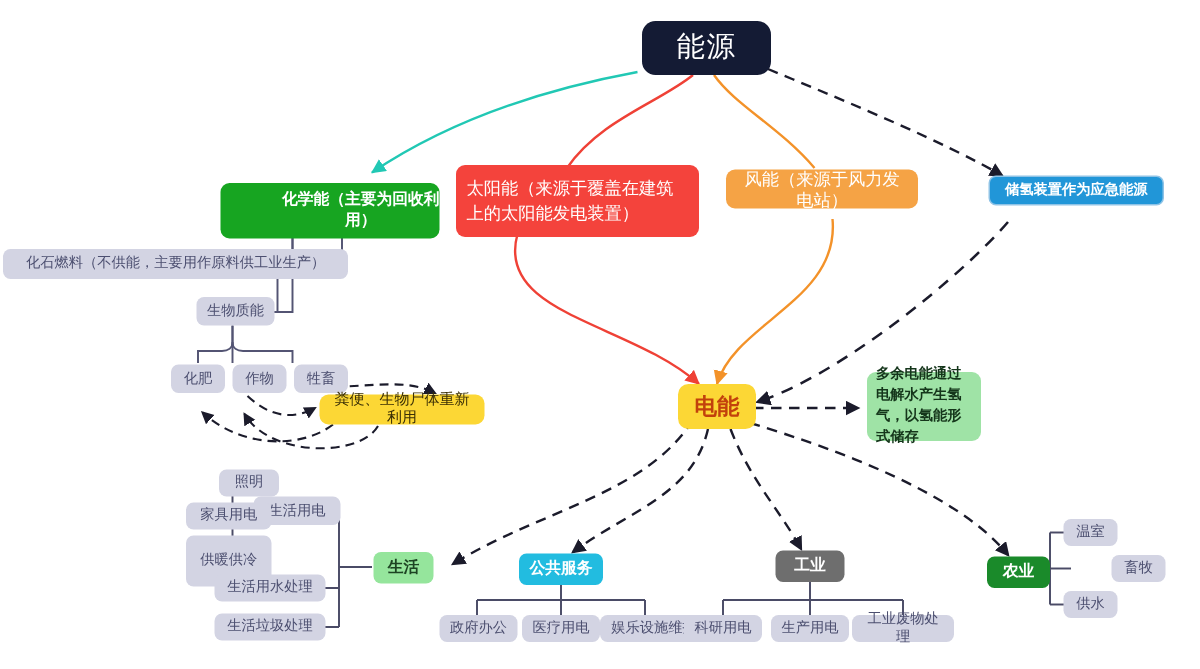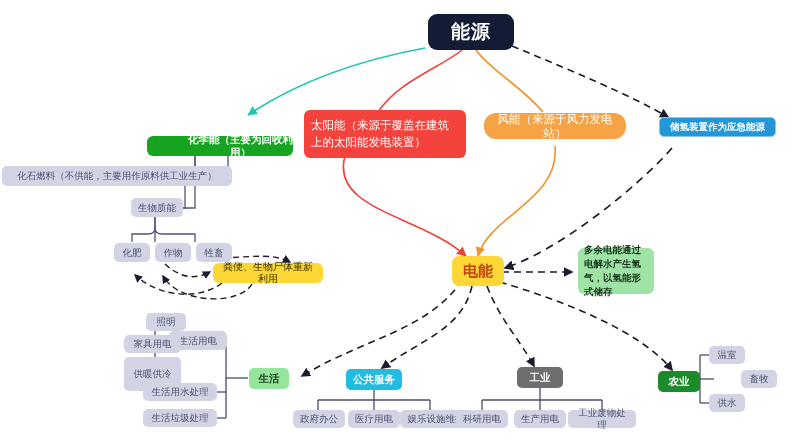--- a/index.html
+++ b/index.html
@@ -9,21 +9,21 @@
   }
   #stage{position:absolute;left:0;top:0;width:800px;height:446px;}
   svg#edges{position:absolute;left:0;top:0;width:800px;height:446px;pointer-events:none;}
   .node{
     position:absolute;box-sizing:border-box;
     display:flex;align-items:center;justify-content:center;
     text-align:center;line-height:1.25;
     border-radius:6px;white-space:pre-wrap;
   }
   .n-root{
-    background:#141b34;color:#ffffff;font-size:19px;font-weight:700;
+    background:#141b34;color:#ffffff;font-size:19px;font-weight:400;
     border-radius:9px;letter-spacing:1px;
   }
   .n-green{background:#17a521;color:#ffffff;font-size:10.5px;font-weight:700;}
   .n-red{background:#f4433c;color:#ffffff;font-size:11.5px;font-weight:400;
          justify-content:flex-start;text-align:left;padding:4px 7px;line-height:1.45;}
   .n-orange{background:#f5a345;color:#ffffff;font-size:11.5px;padding:3px 8px;}
   .n-blue{background:#2196d8;color:#ffffff;font-size:9.5px;font-weight:700;
           border:1px solid #8fc3e6;border-radius:5px;}
   .n-elec{background:#fcd735;color:#c2410c;font-size:15px;font-weight:700;border-radius:7px;}
   .n-greenlight{background:#9fe3a6;color:#15361b;font-size:9.5px;font-weight:700;
@@ -125,25 +125,25 @@
 
     <path d="M688,381 L700,381" fill="none" stroke="#4a4b66" stroke-width="1.3"></path>
     <path d="M700,355 L700,403" fill="none" stroke="#4a4b66" stroke-width="1.3"></path>
     <path d="M700,355 L714,355" fill="none" stroke="#4a4b66" stroke-width="1.3"></path>
     <path d="M700,379 L714,379" fill="none" stroke="#4a4b66" stroke-width="1.3"></path>
     <path d="M700,403 L714,403" fill="none" stroke="#4a4b66" stroke-width="1.3"></path>
   </svg>
 
   <div class="node n-root" style="left:428px;top:14px;width:86px;height:36px;">能源</div>
 
-  <div class="node n-green" style="left:147px;top:136px;width:146px;height:20px;padding-left:41px;">化学能（主要为回收利用）</div>
+  <div class="node n-green" style="left:147px;top:122px;width:146px;height:37px;padding-left:41px;">化学能（主要为回收利用）</div>
 
   <div class="node n-red" style="left:304px;top:110px;width:162px;height:48px;">太阳能（来源于覆盖在建筑上的太阳能发电装置）</div>
 
-  <div class="node n-orange" style="left:484px;top:113px;width:142px;height:26px;border-radius:12px;">风能（来源于风力发电站）</div>
+  <div class="node n-orange" style="left:484px;top:113px;width:128px;height:26px;">风能（来源于风力发电站）</div>
 
   <div class="node n-blue" style="left:659px;top:117px;width:117px;height:20px;">储氢装置作为应急能源</div>
 
   <div class="node n-gray" style="left:2px;top:166px;width:230px;height:20px;">化石燃料（不供能，主要用作原料供工业生产）</div>
 
   <div class="node n-gray" style="left:131px;top:198px;width:52px;height:19px;">生物质能</div>
 
   <div class="node n-gray" style="left:114px;top:243px;width:36px;height:19px;">化肥</div>
 
   <div class="node n-gray" style="left:155px;top:243px;width:36px;height:19px;">作物</div>

